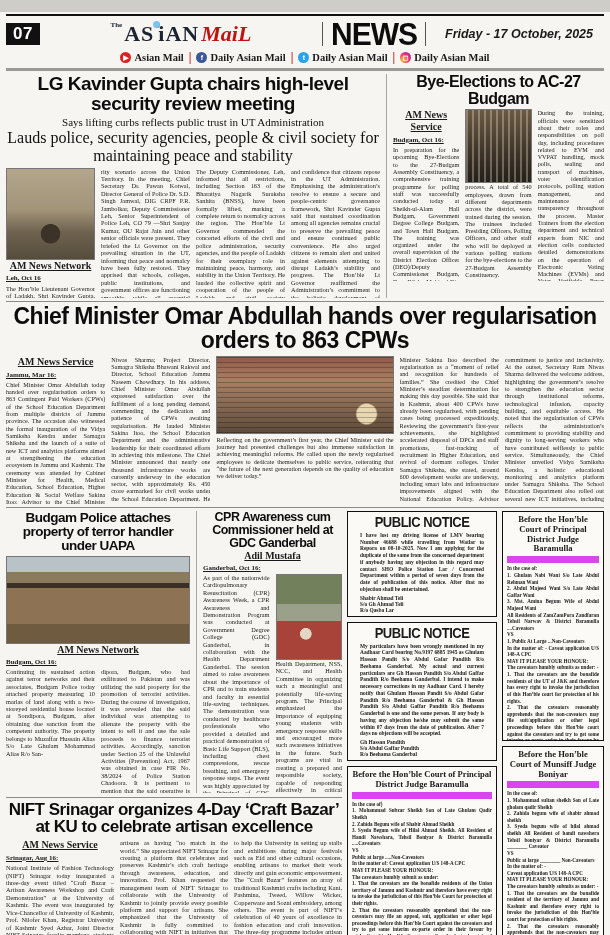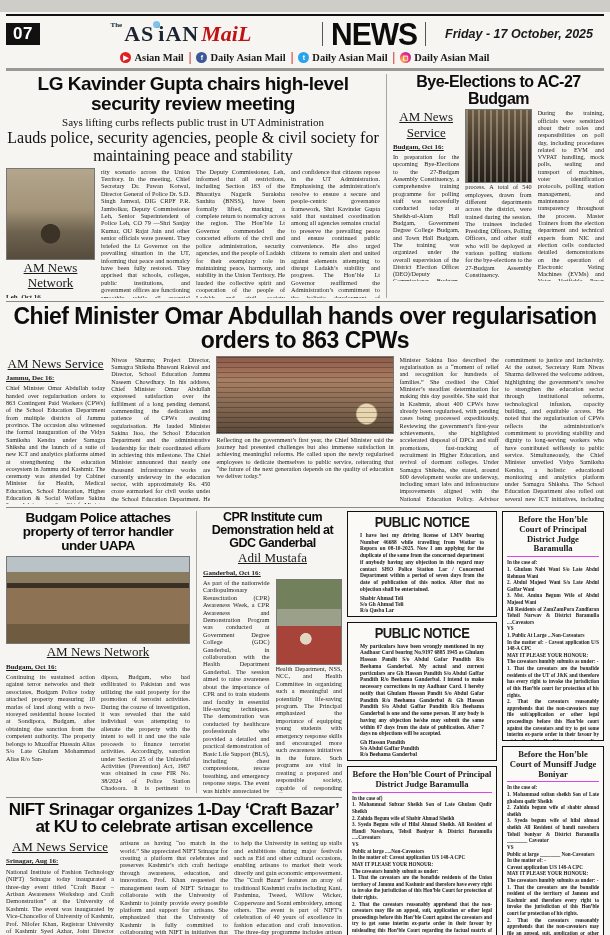--- a/index.html
+++ b/index.html
@@ -30,21 +30,21 @@
   .soc-ic { width:11px; height:11px; border-radius:50%; color:#fff; font-size:7px; line-height:11px;
     text-align:center; font-family:"Liberation Sans",sans-serif; font-weight:bold; display:inline-block; }
   .soc-bar { color:#c11212; font-weight:bold; font-size:12px; }
   .mast-rule { height:3px; background:#9a9996; margin-top:2px; }
   
   .rule { border:0; border-top:1px solid #8b8b88; margin:3px 0; }
   .vdiv { width:1px; background:#a7a6a2; }
   .headline { font-family:"Liberation Sans",sans-serif; font-weight:bold; text-align:center;
     letter-spacing:-0.5px; line-height:1.04; color:#0d0d0d; }
   .subhead { font-family:"Liberation Serif",serif; text-align:center; color:#111; }
-  .byline { font-weight:normal; text-align:center; text-decoration:underline; font-size:13px; }
+  .byline { font-weight:bold; text-align:center; text-decoration:underline; font-size:10px; }
   .dateline { font-weight:bold; text-decoration:underline; font-size:7px; margin:3px 0 2px 0; }
   .body-cols { display:flex; gap:6px; overflow:hidden; }
   .tcol { flex:1; font-size:6.3px; line-height:1.18; text-align:justify; overflow:hidden; }
   .photo { width:100%; border:1px solid #777; }
   
   .top-band { display:flex; gap:6px; margin-top:3px; height:224px; overflow:hidden; }
   .lg-art { width:374px; }
   .lg-art .headline { font-size:19px; }
   .lg-art .subhead.s1 { font-size:11px; margin-top:2px; }
   .lg-art .subhead.s2 { font-size:16px; margin-top:1px; }
@@ -90,21 +90,21 @@
   
   .mid-col { width:150px; display:flex; flex-direction:column; gap:5px; }
   .right-col { flex:1; display:flex; flex-direction:column; gap:5px; }
   .notice-box { border:1.5px solid #111; background:#fbfaf7; padding:3px 12px; }
   .notice-title { font-family:"Liberation Sans",sans-serif; font-weight:bold; font-size:13px;
     text-align:center; letter-spacing:-0.5px; transform:scaleY(1.1); }
   .notice-body { font-size:5.4px; font-weight:bold; line-height:1.25; text-align:justify; margin-top:2px; }
   .notice-sign { font-size:5.4px; font-weight:bold; white-space:pre-line; margin-top:2px; }
   .court-box { border:1.5px solid #111; background:#fbfaf7; padding:3px 4px; overflow:hidden; }
   .court-title { font-weight:bold; font-size:8.6px; text-align:center; line-height:1.15;
-    border-bottom:1px solid #d946ef; padding-bottom:2px; margin-bottom:2px; }
+    border-bottom:7px solid #d946ef; padding-bottom:2px; margin-bottom:2px; }
   .court-body { font-size:5.1px; font-weight:bold; line-height:1.3; text-align:justify; white-space:pre-line; }
   .cb1 { height:230px; } .cb3 { height:251px; } .cb2 { flex:1; }
   
   .print-strip { position:absolute; left:0; right:0; bottom:2px; height:10px;
     display:flex; align-items:center; gap:2px; padding:0 4px; }
   .dot { width:7px; height:7px; border-radius:50%; display:inline-block; }
   .d-reg { background:#5a8f8c; position:relative; }
   .d-c { background:#00aeef; } .d-m { background:#ec008c; } .d-y { background:#ffe600; }
   .d-k { background:#121212; } .d-b { background:#2b3f9e; } .d-g { background:#3fae49; }
   .press-bar { flex:1; height:6px; background:linear-gradient(180deg,#6b6b6b,#3d3d3d); border-radius:3px; margin:0 4px; }
@@ -189,21 +189,21 @@
     </article>
   </section>
 
   <hr class="rule">
 
   <section class="cm">
     <h1 class="headline">Chief Minister Omar Abdullah hands over regularisation orders to 863 CPWs</h1>
     <div class="cm-body">
       <div class="cm-c">
         <div class="byline">AM News Service</div>
-        <div class="dateline">Jammu, Dec 16:</div>
+        <div class="dateline">Jammu, Mar 16:</div>
         <span>Chief Minister Omar Abdullah today handed over regularisation orders to 863 Contingent Paid Workers (CPWs) of the School Education Department from multiple districts of Jammu province. The occasion also witnessed the formal inauguration of the Vidya Samiksha Kendra under Samagra Shiksha and the launch of a suite of new ICT and analytics platforms aimed at strengthening the education ecosystem in Jammu and Kashmir. The ceremony was attended by Cabinet Minister for Health, Medical Education, School Education, Higher Education &amp; Social Welfare Sakina Itoo; Advisor to the Chief Minister Nasir Aslam Wani; Members of Legislative Assembly Pyare Lal and Er. Khurshid Ahmed; Secretary, School Education Department Ram</span>
       </div>
       <div class="cm-c"><span>Niwas Sharma; Project Director, Samagra Shiksha Bhawani Rakwal and Director, School Education Jammu Naseem Chowdhary. In his address, Chief Minister Omar Abdullah expressed satisfaction over the fulfilment of a long pending demand, commending the dedication and patience of CPWs awaiting regularisation. He lauded Minister Sakina Itoo, the School Education Department and the administrative leadership for their coordinated efforts in achieving this milestone. The Chief Minister announced that nearly one thousand infrastructure works are currently underway in the education sector, with approximately Rs. 450 crore earmarked for civil works under the School Education Department. He stated that by March 2026, all Higher Secondary and High Schools in Jammu and Kashmir would be equipped with smart classrooms and laboratories, enabling students to compete with their peers nationwide.</span></div>
       <div class="cm-mid">
         <div class="photo ph-cm"></div>
         <div class="cm-cap">Reflecting on the government’s first year, the Chief Minister said the journey had presented challenges but also immense satisfaction in achieving meaningful reforms. He called upon the newly regularised employees to dedicate themselves to public service, reiterating that “the future of the next generation depends on the quality of education we deliver today.”</div>
       </div>
       <div class="cm-c"><span>Minister Sakina Itoo described the regularisation as a “moment of relief and recognition for hundreds of families.” She credited the Chief Minister’s steadfast determination for making this day possible. She said that in Kashmir, about 400 CPWs have already been regularised, with pending cases being processed expeditiously. Reviewing the government’s first-year achievements, she highlighted accelerated disposal of DPCs and staff promotions, fast-tracking of recruitment in Higher Education, and revival of dormant colleges. Under Samagra Shiksha, she stated, around 600 development works are underway, including smart labs and infrastructure improvements aligned with the National Education Policy. Advisor Nasir Aslam Wani described the day as historic, symbolising one year of constructive governance under CM Omar Abdullah. He praised the CPWs’ unwavering dedication and reaffirmed the government’s resolve to accelerate governance and service delivery. Wani observed that regularising CPWs is a testament to the government’s</span></div>
       <div class="cm-c"><span>commitment to justice and inclusivity. At the outset, Secretary Ram Niwas Sharma delivered the welcome address, highlighting the government’s resolve to strengthen the education sector through institutional reforms, technological infusion, capacity building, and equitable access. He noted that the regularisation of CPWs reflects the administration’s commitment to providing stability and dignity to long-serving workers who have contributed selflessly to public service. Simultaneously, the Chief Minister unveiled Vidya Samiksha Kendra, a holistic educational monitoring and analytics platform under Samagra Shiksha. The School Education Department also rolled out several new ICT initiatives, including J&amp;K Digilearn, Shikshak Sahayak, JK Edu Insights, JK MIS, JK CRM and Teachers Analytics Portal.</span></div>
     </div>
@@ -223,35 +223,35 @@
           <div class="dateline">Budgam, Oct 16:</div>
           <div class="body-cols" style="height:148px">
             <div class="tcol"><span>Continuing its sustained action against terror networks and their associates, Budgam Police today attached property measuring 10 marlas of land along with a two-storeyed residential house located at Sondipora, Budgam, after obtaining due sanction from the competent authority. The property belongs to Muzaffar Hussain Alias S/o Late Ghulam Mohammad Alias R/o San-</span></div>
             <div class="tcol"><span>dipora, Budgam, who had exfiltrated to Pakistan and was utilizing the said property for the promotion of terrorist activities. During the course of investigation, it was revealed that the said individual was attempting to alienate the property with the intent to sell it and use the sale proceeds to finance terrorist activities. Accordingly, sanction under Section 25 of the Unlawful Activities (Prevention) Act, 1967 was obtained in case FIR No. 38/2024 of Police Station Chadoora. It is pertinent to mention that the said operative is presently operating from Pakistan and continues to be actively involved in anti-national activities from across the border. Budgam Police remains committed to acting firmly against individuals involved in terror activities and those aiding or abetting terrorism in any manner.</span></div>
           </div>
         </article>
 
         <div class="vdiv"></div>
 
         <article class="cpr">
-          <h2 class="headline">CPR Institute cum Demonstration held at GDC Ganderbal</h2>
+          <h2 class="headline">CPR Awareness cum Commissioner held at GDC Ganderbal</h2>
           <div class="byline">Adil Mustafa</div>
           <div class="dateline">Ganderbal, Oct 16:</div>
           <div class="body-cols" style="height:222px">
             <div class="tcol"><span>As part of the nationwide Cardiopulmonary Resuscitation (CPR) Awareness Week, a CPR Awareness and Demonstration Program was conducted at Government Degree College (GDC) Ganderbal, in collaboration with the Health Department Ganderbal. The session aimed to raise awareness about the importance of CPR and to train students and faculty in essential life-saving techniques. The demonstration was conducted by healthcare professionals who provided a detailed and practical demonstration of Basic Life Support (BLS), including chest compressions, rescue breathing, and emergency response steps. The event was highly appreciated by the Principal of GDC Ganderbal, who lauded the efforts of the</span></div>
             <div class="tcol">
               <div class="photo ph-cpr"></div>
               <span>Health Department, NSS, NCC, and Health Committee in organizing such a meaningful and potentially life-saving program. The Principal emphasized the importance of equipping young students with emergency response skills and encouraged more such awareness initiatives in the future. Such programs are vital in creating a prepared and responsible society, capable of responding effectively in critical situations where every second counts.</span>
             </div>
           </div>
         </article>
       </div>
 
       <article class="nift">
-        <h1 class="headline">NIFT Srinagar organizes 1-Day ‘Craft Bazar’ at KU to celebrate artisan excellence</h1>
+        <h1 class="headline">NIFT Srinagar organizes 4-Day ‘Craft Bazar’ at KU to celebrate artisan excellence</h1>
         <div class="body-cols nift-body">
           <div class="tcol">
             <div class="byline">AM News Service</div>
             <div class="dateline">Srinagar, Aug 16:</div>
             <span>National Institute of Fashion Technology (NIFT) Srinagar today inaugurated a three-day event titled “Craft Bazar – Artisan Awareness Workshop and Craft Demonstration” at the University of Kashmir. The event was inaugurated by Vice-Chancellor of University of Kashmir, Prof. Nilofer Khan, Registrar University of Kashmir Syed Azhar, Joint Director NIFT Srinagar, faculty members, students and several dignitaries from both institutions. In her inaugural address, Vice-Chancellor lauded the efforts of NIFT Srinagar in organising such a meaningful event, describing the craftsmanship of Kashmiri</span>
           </div>
           <div class="tcol"><span>artisans as having “no match in the world.” She appreciated NIFT Srinagar for creating a platform that celebrates and preserves Kashmir’s rich craft heritage through awareness, education, and innovation. Prof. Khan requested the management team of NIFT Srinagar to collaborate with the University of Kashmir to jointly provide every possible platform and support for artisans. She emphasized that the University of Kashmir is fully committed to collaborating with NIFT in initiatives that promote the region’s crafts and artisans. She further announced that the University would take initiatives to explore how exhibitions could be organized in different parts of the country to showcase the artistic excellence of Kashmiri crafts. Prof. Khan urged NIFT Srinagar</span></div>
           <div class="tcol"><span>to help the University in setting up stalls and exhibitions during major festivals such as Eid and other cultural occasions, enabling artisans to market their work directly and gain economic empowerment. The “Craft Bazar” features an array of traditional Kashmiri crafts including Kani, Pashmina, Tweed, Willow Wicker, Copperware and Sozni embroidery, among others. The event is part of NIFT’s celebration of 40 years of excellence in fashion education and craft innovation. The three-day programme includes artisan awareness workshops, live craft demonstrations, and exhibitions that highlight NIFT Srinagar’s ongoing commitment to fostering sustainable design practices, skill development, and artisan engagement.</span></div>
         </div>
       </article>

